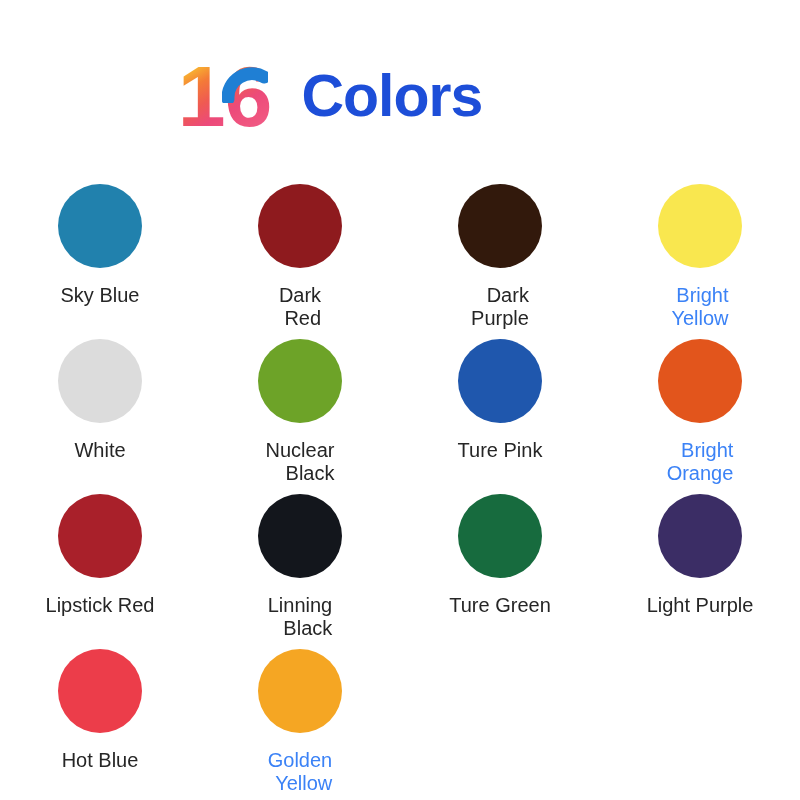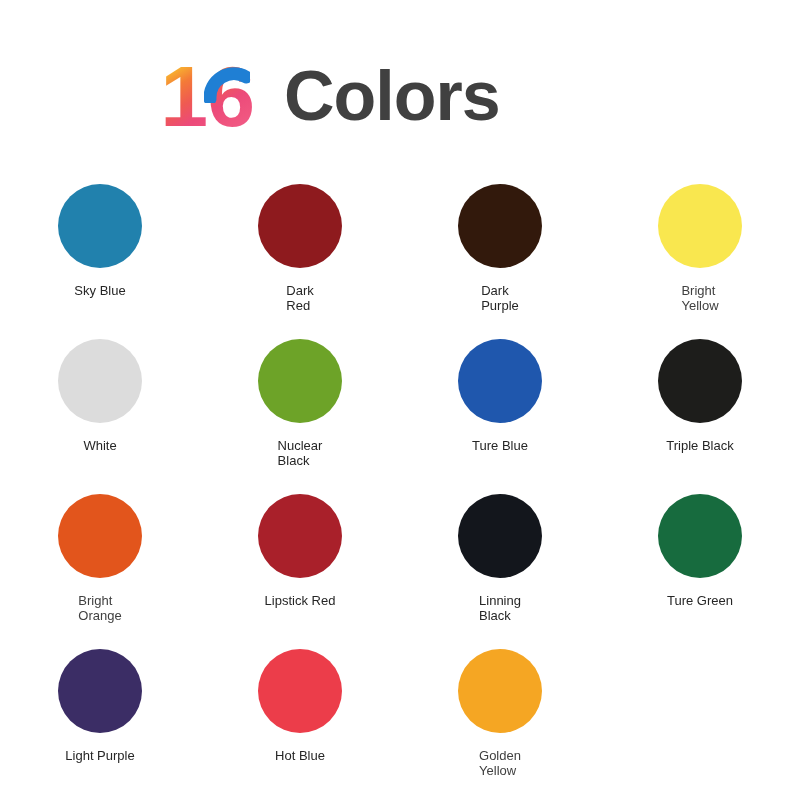--- a/index.html
+++ b/index.html
@@ -50,23 +50,23 @@
   
   .title-number .arc-blue {
     position: absolute;
     left: 44px;
     top: 6px;
     width: 46px;
     height: 44px;
     pointer-events: none;
   }
   .title-word {
-    font-size: 70px;
+    font-size: 59px;
     font-weight: bold;
-    color: #404040;
+    color: #1d4ed8;
     line-height: 1;
     letter-spacing: -1px;
     margin-left: 28px;
   }
 
   
   .grid {
     position: absolute;
     left: 0;
     top: 178px;
@@ -83,29 +83,29 @@
     align-items: center;
   }
   .dot {
     width: 84px;
     height: 84px;
     border-radius: 50%;
     margin-top: 6px;
   }
   .dot-label {
     margin-top: 16px;
-    font-size: 13px;
+    font-size: 20px;
     line-height: 1.15;
-    text-align: left;
+    text-align: right;
     color: #262626;
     max-width: 150px;
     white-space: pre-line;
   }
   .dot-label.muted {
-    color: #404040;
+    color: #3b82f6;
   }
 </style>
 </head>
 <body>
 
 <div class="title-wrap">
   <span class="title-number">16<svg class="arc-blue" viewBox="0 0 46 44">
         <path d="M6 40 A24 24 0 0 1 42 18" stroke="#1f7fd4" stroke-width="13" stroke-linecap="round" fill="none"></path>
       </svg></span>
   <span class="title-word">Colors</span>
@@ -135,25 +135,21 @@
       <div class="dot" style="background: rgb(220, 220, 220);"></div>
       <div class="dot-label">White</div>
     </div>
     <div class="cell">
       <div class="dot" style="background: rgb(109, 163, 40);"></div>
       <div class="dot-label">Nuclear
 Black</div>
     </div>
     <div class="cell">
       <div class="dot" style="background: rgb(31, 87, 173);"></div>
-      <div class="dot-label">Ture Blue</div>
-    </div>
-    <div class="cell">
-      <div class="dot" style="background: rgb(29, 29, 27);"></div>
-      <div class="dot-label">Triple Black</div>
+      <div class="dot-label">Ture Pink</div>
     </div>
     <div class="cell">
       <div class="dot" style="background: rgb(226, 85, 28);"></div>
       <div class="dot-label muted">Bright
 Orange</div>
     </div>
     <div class="cell">
       <div class="dot" style="background: rgb(169, 32, 42);"></div>
       <div class="dot-label">Lipstick Red</div>
     </div>

